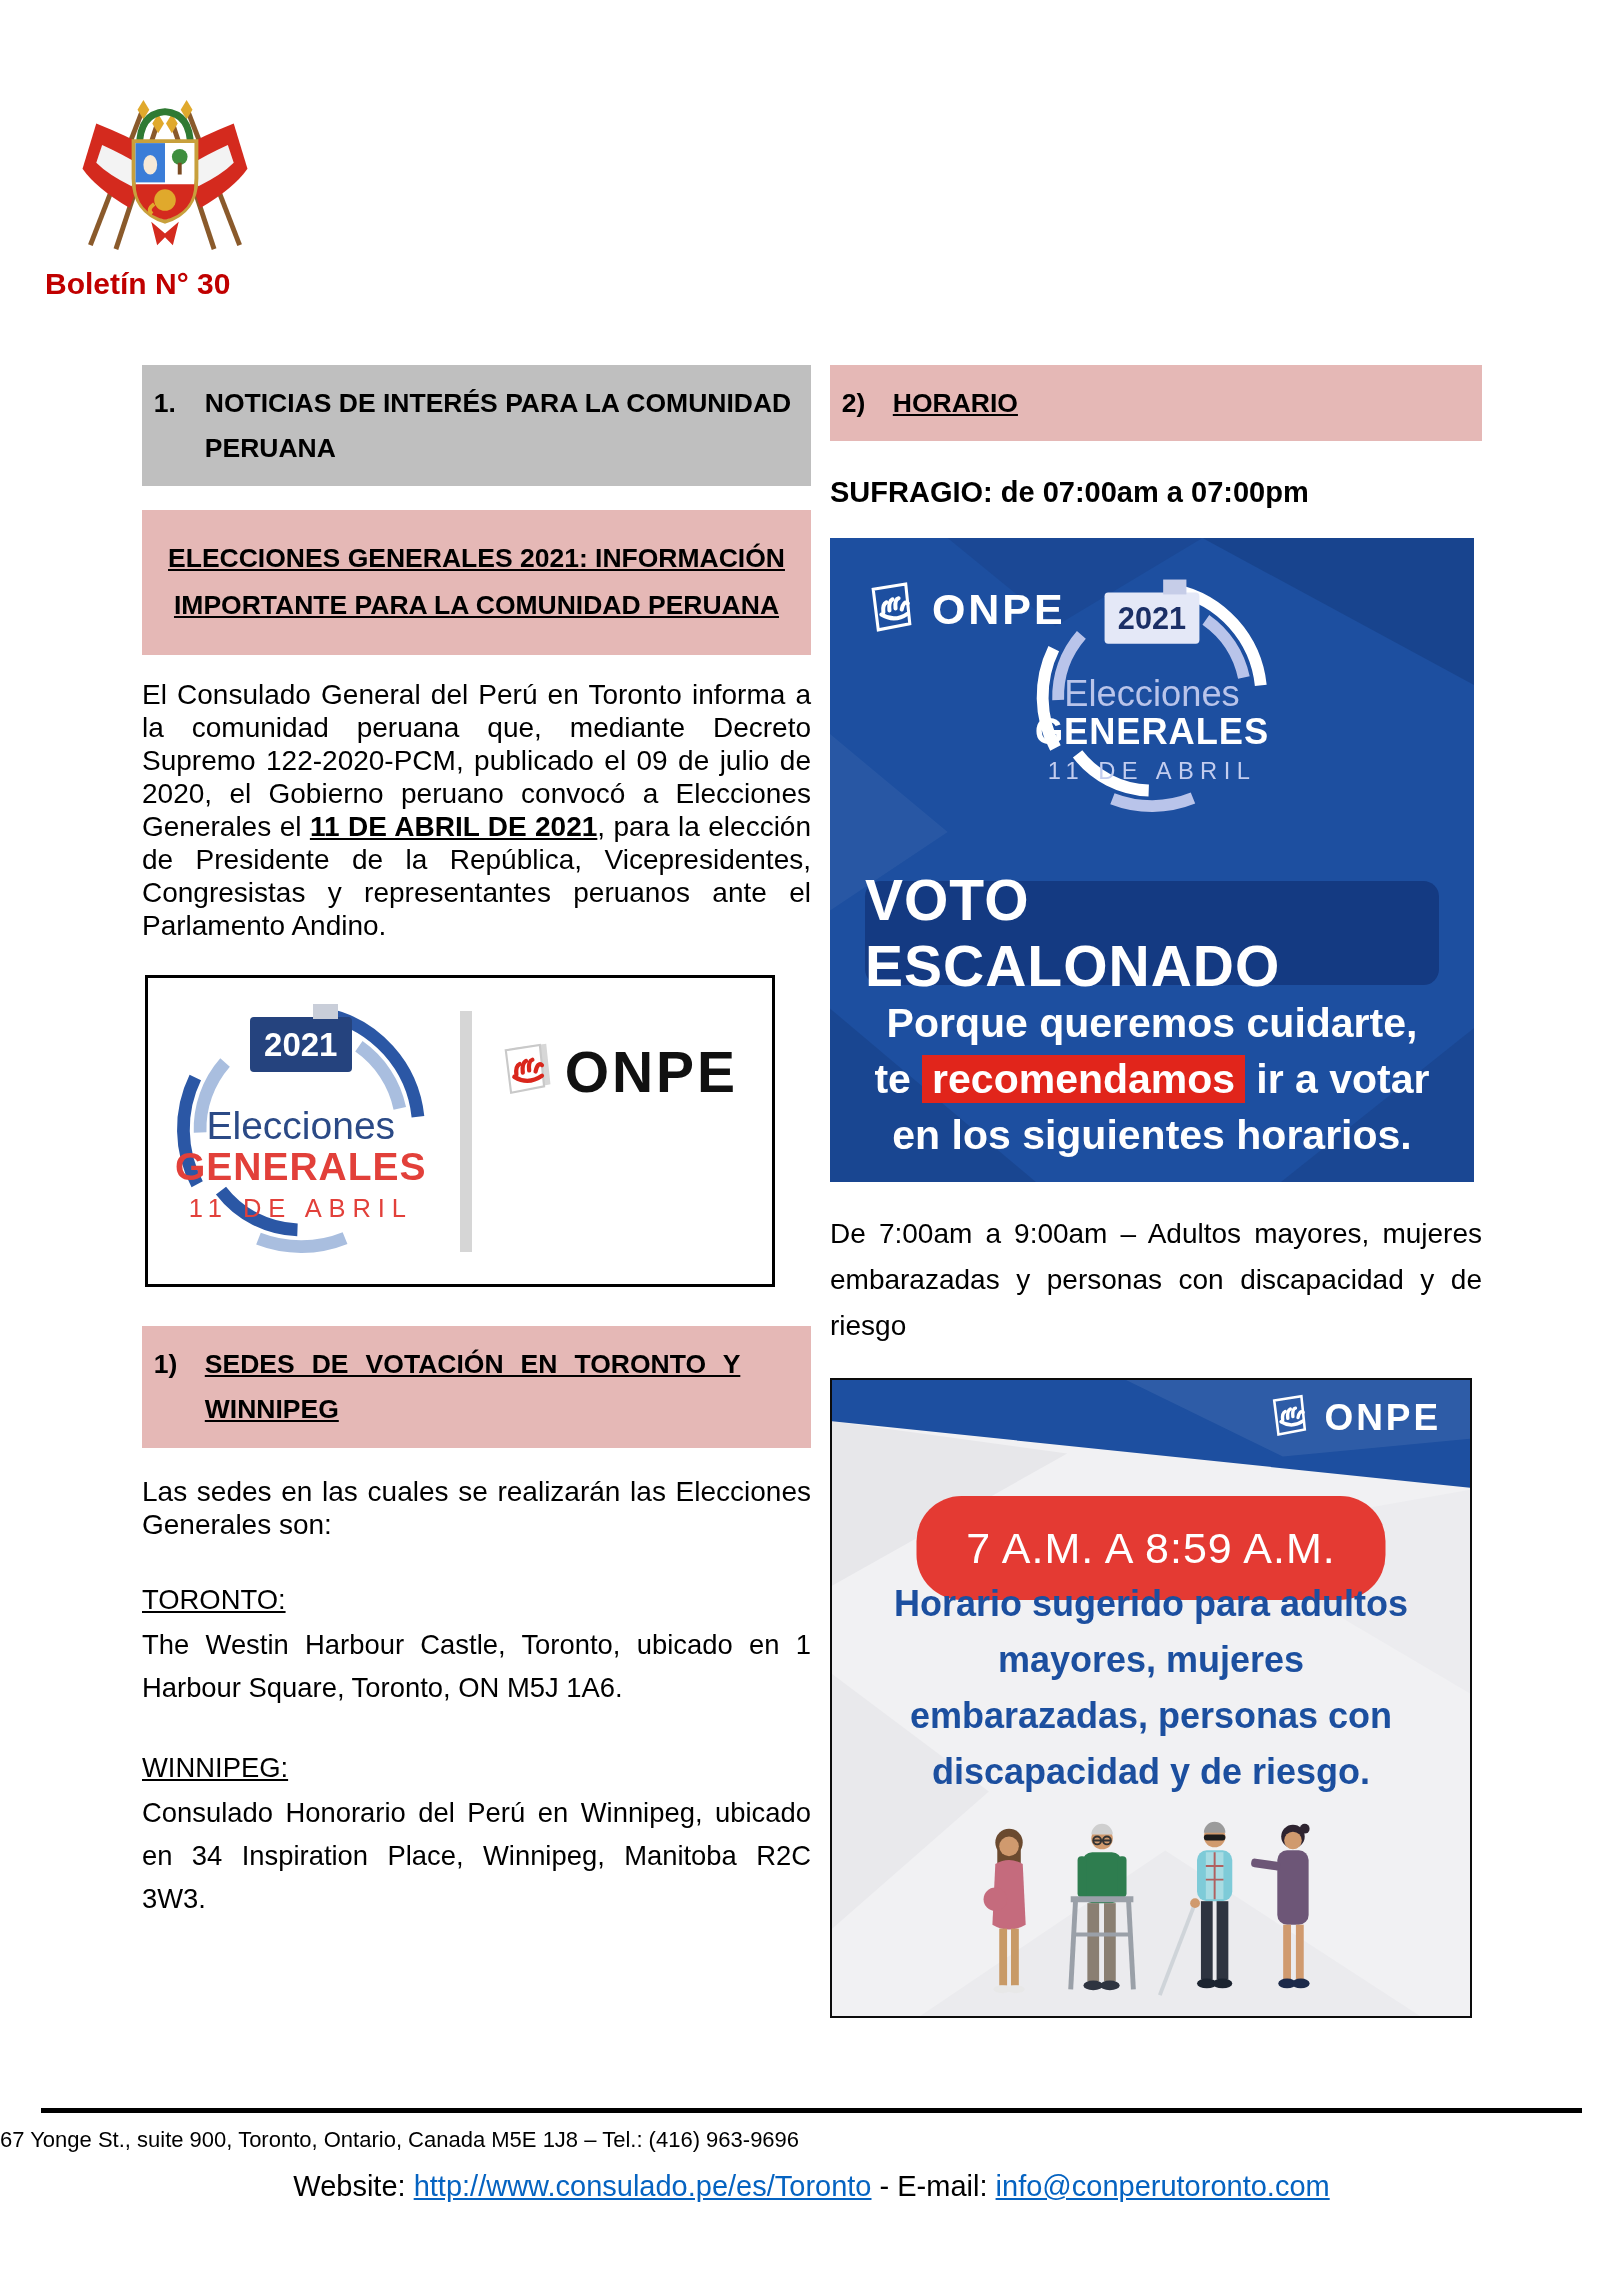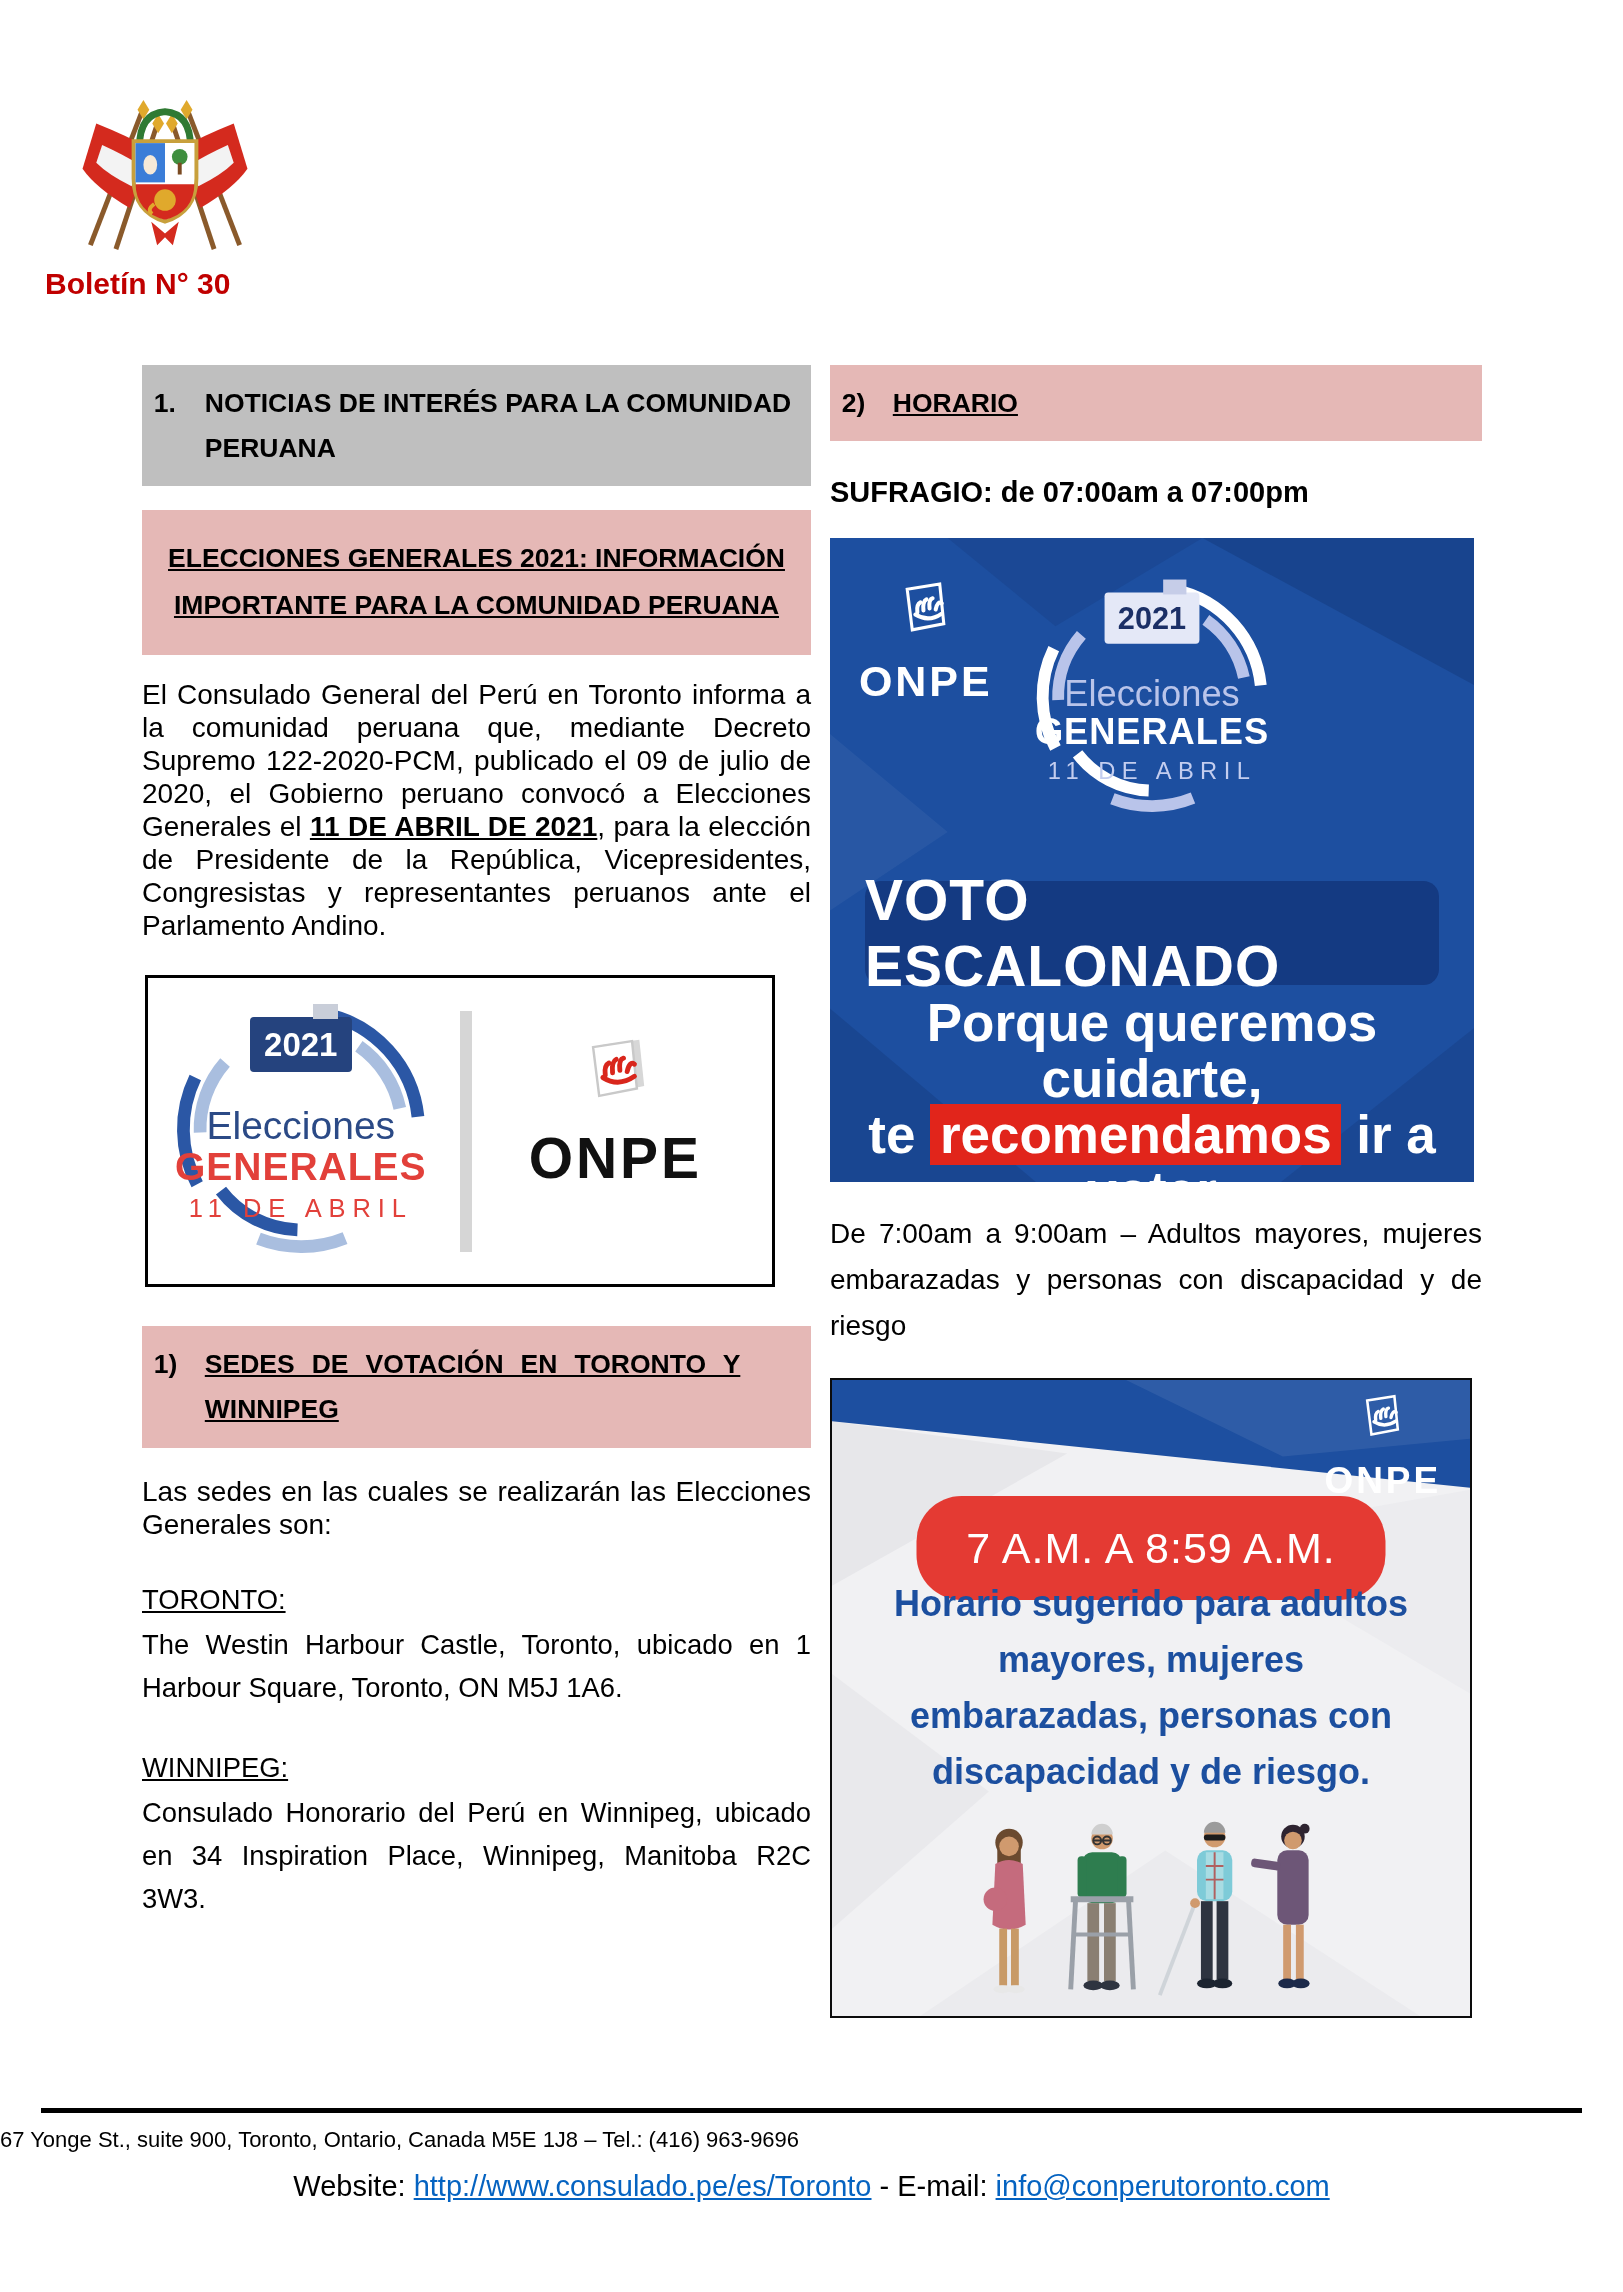--- a/index.html
+++ b/index.html
@@ -50,21 +50,21 @@
         display:flex;align-items:center;justify-content:center;}
   .elogo.mono .ebox{background:#e4e8f7;color:#1b2f66;}
   .slip{position:absolute;top:-13.7px;right:13.7px;width:25.5px;height:15.7px;background:#c9ced9;}
   .elogo.mono .slip{background:#c6cde8;}
   .el1{position:absolute;top:122px;width:100%;text-align:center;font-size:39px;color:#2b4a86;}
   .el2{position:absolute;top:163px;width:100%;text-align:center;font-size:39px;font-weight:bold;color:#e2403a;letter-spacing:1px;}
   .el3{position:absolute;top:212px;width:100%;text-align:center;font-size:25.5px;color:#e2403a;letter-spacing:6.9px;}
   .elogo.mono .el1{color:#b9c4ea}.elogo.mono .el2{color:#fff}.elogo.mono .el3{color:#c3cdef}
 
   
-  .onpe-logo{display:flex;flex-direction:column;align-items:center;gap:17px;}
+  .onpe-logo{display:flex;align-items:center;gap:8px;}
   .onpe-word{font-weight:bold;letter-spacing:2.9px;}
   .onpe-logo.dark .onpe-word{color:#111;font-size:57px;}
   .onpe-logo.light .onpe-word{color:#fff;}
   .hand path{fill:none;stroke-width:4;stroke-linecap:round;}
   .onpe-logo.dark .card{fill:#ffffff;stroke:#c9c9c9;stroke-width:2;}
   .onpe-logo.dark .shadow{fill:#d7d7d7;}
   .onpe-logo.dark .hand path{stroke:#d9261c;}
   .onpe-logo.light .card{fill:none;stroke:#fff;stroke-width:3;}
   .onpe-logo.light .shadow{fill:none;}
   .onpe-logo.light .hand path{stroke:#fff;}
@@ -73,21 +73,21 @@
   .sufragio{margin-top:35px;font-size:29px;font-weight:bold;}
   .poster-blue{position:relative;margin-top:29px;width:644px;height:644px;background:var(--poster_blue);overflow:hidden;}
   .poster-blue .facets{position:absolute;inset:0;width:100%;height:100%;}
   .poster-blue .onpe-logo{position:absolute;left:29px;top:41px;}
   .poster-blue .onpe-word{font-size:43px;}
   .poster-blue .elogo{position:absolute;left:50%;top:21.6px;transform:translateX(-50%) scale(.93);transform-origin:top center;}
   .voto-band{position:absolute;left:35px;right:35px;top:343px;height:104px;background:var(--poster_band_blue);
              border-radius:15.7px;display:flex;align-items:center;justify-content:center;
              color:#fff;font-size:57px;font-weight:bold;letter-spacing:1px;}
   .voto-lines{position:absolute;top:457px;left:0;right:0;text-align:center;color:#fff;
-              font-weight:bold;font-size:53px;line-height:56px;}
+              font-weight:bold;font-size:41px;line-height:56px;}
   .hl{background:var(--highlight_red);padding:1px 9.8px;}
 
   .schedule{margin-top:29px;font-size:28px;line-height:46px;text-align:justify;}
 
   .poster-morning{position:relative;margin-top:29px;width:638px;height:636px;background:#f1f1f3;
                   border:2.9px solid #0c0c0c;overflow:hidden;}
   .poster-morning .facets{position:absolute;inset:0;width:100%;height:100%;}
   .poster-morning .onpe-logo{position:absolute;right:29px;top:11.8px;}
   .poster-morning .onpe-word{font-size:37px;}
   .badge-red{position:absolute;left:50%;transform:translateX(-50%);top:116px;width:469px;height:104px;

